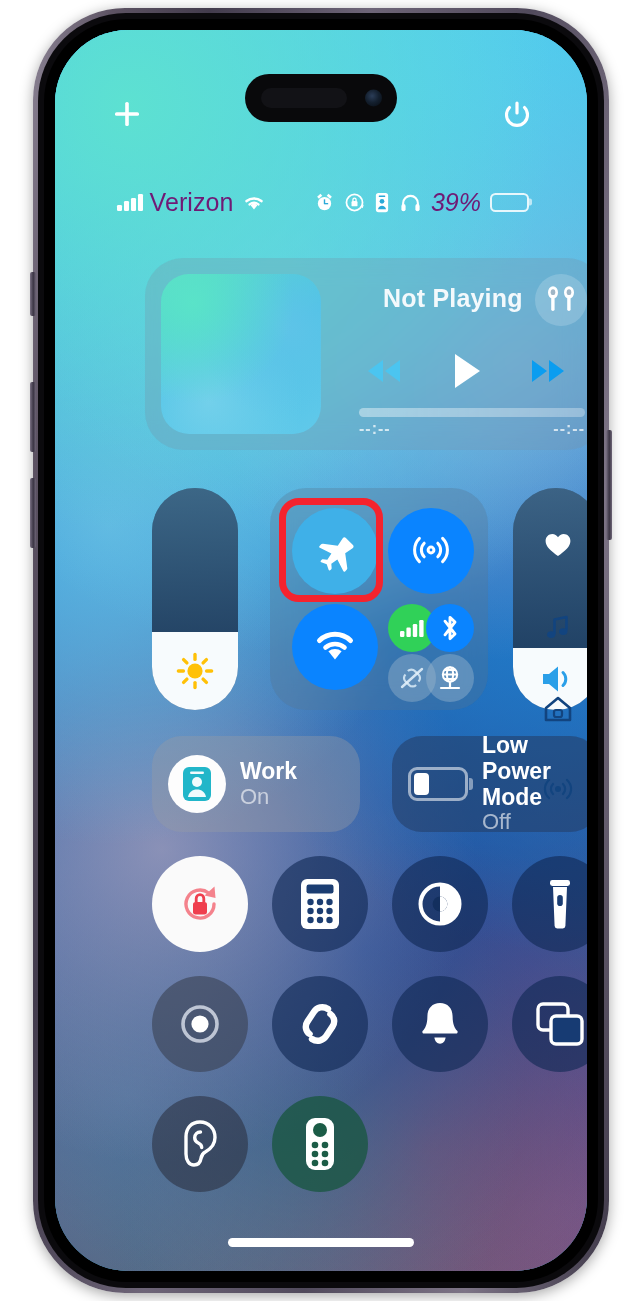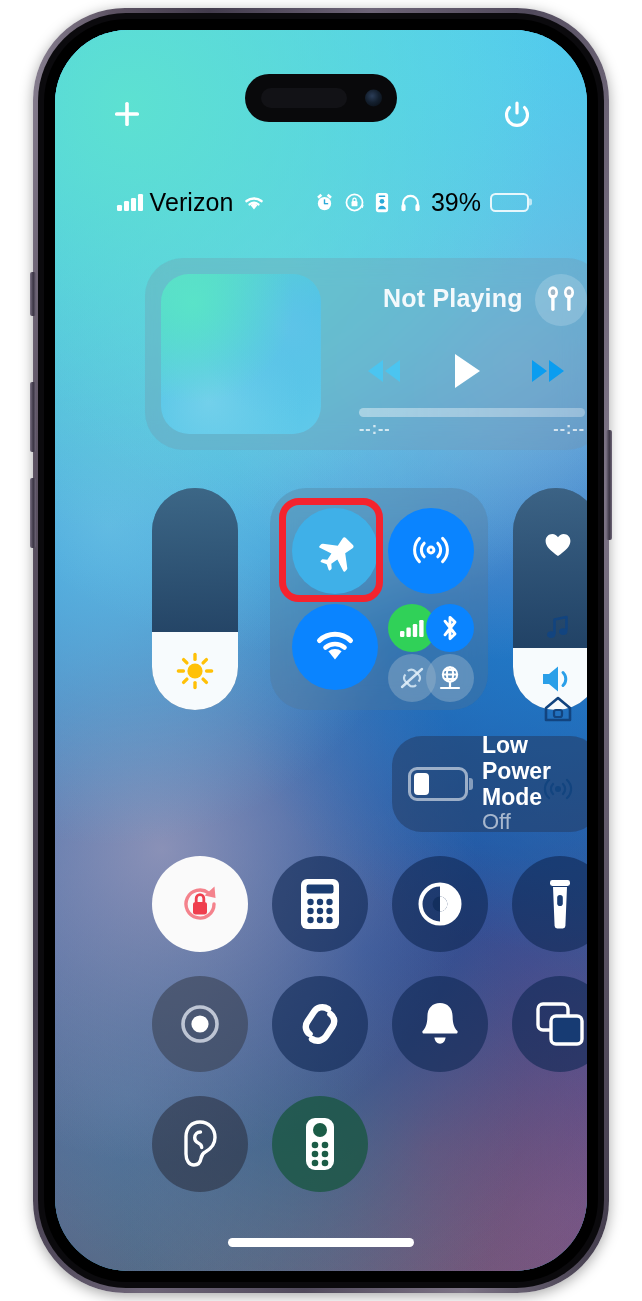--- a/index.html
+++ b/index.html
@@ -92,26 +92,26 @@
 
   
   .top-icons { position:absolute; top:62px; left:0; right:0; height:44px; z-index:5; }
   .plus-btn { position:absolute; left:54px; top:4px; width:36px; height:36px; }
   .power-btn { position:absolute; right:52px; top:4px; width:36px; height:36px; }
 
   
   .status-bar {
     position:absolute; top:155px; left:0; right:0; height:34px;
     display:flex; align-items:center; z-index:5;
-    color:#000000;
+    color:#701a75;
   }
   .sb-left { position:absolute; left:62px; display:flex; align-items:center; gap:7px; }
   .sb-right { position:absolute; right:58px; display:flex; align-items:center; gap:9px; }
   .carrier { font-size:25px; font-weight:500; letter-spacing:.1px; line-height:1; }
-  .batt-pct { font-size:25px; font-weight:500; line-height:1; }
+  .batt-pct { font-size:25px; font-weight:500; line-height:1;font-style:italic; }
   .signal-bars { display:flex; align-items:flex-end; gap:2.5px; height:17px; }
   .signal-bars i { width:4.5px; background:#fff; border-radius:1.2px; display:block; }
   .signal-bars i:nth-child(1){height:6px}
   .signal-bars i:nth-child(2){height:9.5px}
   .signal-bars i:nth-child(3){height:13px}
   .signal-bars i:nth-child(4){height:17px}
   .battery-shell {
     width:39px; height:19px; border:2px solid rgba(255,255,255,.85);
     border-radius:5.5px; position:relative; padding:2px;
   }
@@ -467,20 +467,34 @@
         <div class="slider slider-vol">
           <div class="track-top" style="height:72%"></div>
           <div class="fill" style="height:28%">
             <svg width="46" height="40" viewBox="0 0 46 40">
               <path d="M10 15 h6 L25 7.5 v25 L16 25 h-6 z" fill="#2a9fe8"></path>
               <path d="M30 13.5 a9 9 0 0 1 0 13" fill="none" stroke="#2a9fe8" stroke-width="3" stroke-linecap="round"></path>
             </svg>
           </div>
         </div>
 
+        <div class="tile tile-focus">
+          <div class="tile-icon tile-icon-white">
+            <svg width="32" height="38" viewBox="0 0 32 38">
+              <rect x="2" y="2" width="28" height="34" rx="6" fill="#21b6c9"></rect>
+              <rect x="9" y="6.5" width="14" height="2.6" rx="1.3" fill="#f2fbfd"></rect>
+              <circle cx="16" cy="17" r="5" fill="#f2fbfd"></circle>
+              <path d="M7 32c.9-4.8 4.4-7.4 9-7.4s8.1 2.6 9 7.4z" fill="#f2fbfd"></path>
+            </svg>
+          </div>
+          <div class="tile-text">
+            <span class="tile-title">Work</span>
+            <span class="tile-sub">On</span>
+          </div>
+        </div>
 
         <div class="tile tile-lpm">
           <span class="lpm-batt">
               <i></i>
             </span>
           <div class="tile-text">
             <span class="tile-title">Low Power Mode</span>
             <span class="tile-sub">Off</span>
           </div>
         </div>

